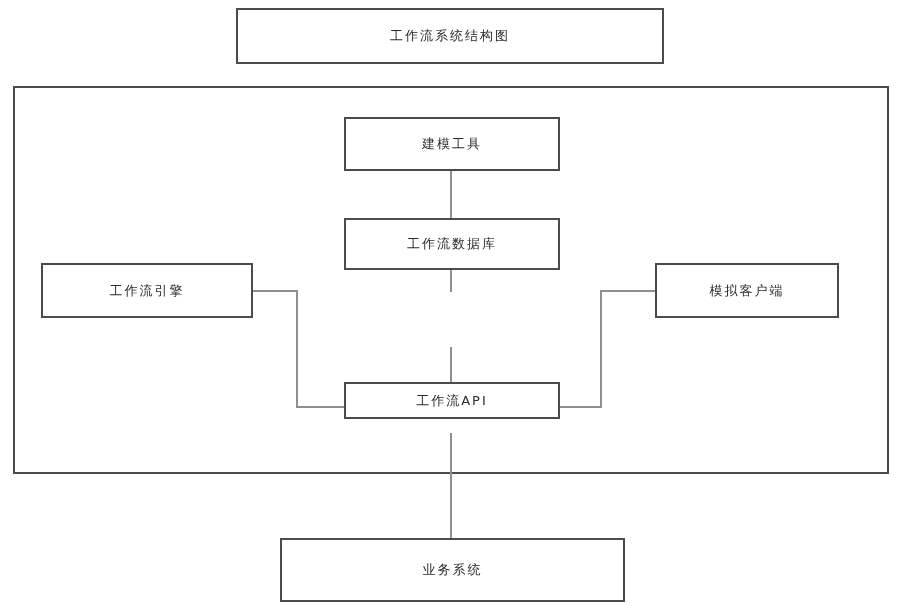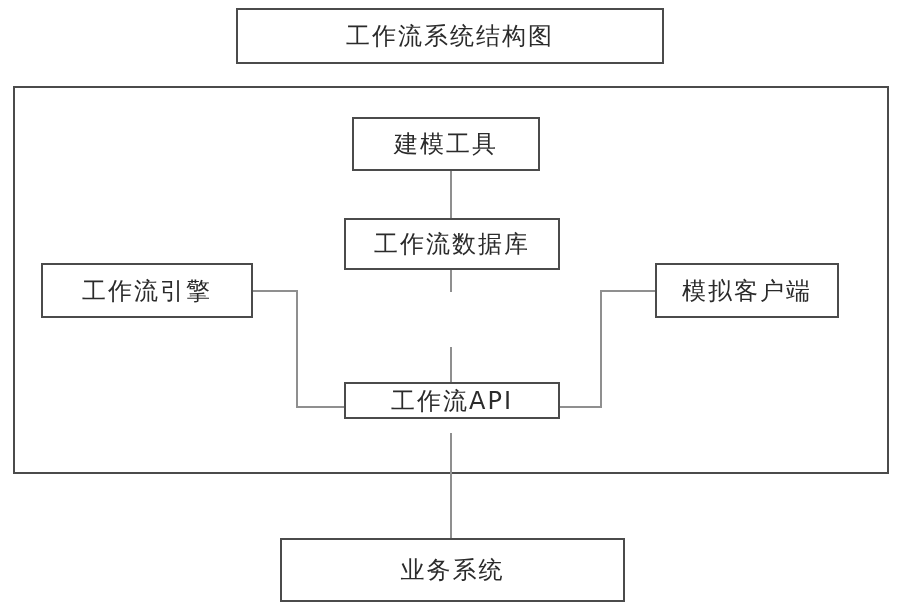--- a/index.html
+++ b/index.html
@@ -16,21 +16,21 @@
     color: var(--text, #2b2b2b);
     overflow: hidden;
   }
   .node {
     position: absolute;
     border: 2px solid var(--box-border, #4b4b4b);
     background: #ffffff;
     display: flex;
     align-items: center;
     justify-content: center;
-    font-size: 24px;
+    font-size: 13px;
     letter-spacing: 2px;
     box-sizing: border-box;
     z-index: 3;
   }
   .frame {
     position: absolute;
     border: 2px solid var(--box-border, #4b4b4b);
     background: transparent;
     box-sizing: border-box;
     z-index: 1;
@@ -38,21 +38,21 @@
   .conn {
     position: absolute;
     background: var(--connector, #8f8f8f);
     z-index: 2;
   }
   
   .title-box      { left: 236px; top: 8px;   width: 428px; height: 56px; }
   
   .outer-frame    { left: 13px;  top: 86px;  width: 876px; height: 388px; }
   
-  .n-modeling     { left: 352px; top: 117px; width: 188px; height: 54px; }
+  .n-modeling     { left: 344px; top: 117px; width: 216px; height: 54px; }
   .n-database     { left: 344px; top: 218px; width: 216px; height: 52px; }
   .n-engine       { left: 344px; top: 292px; width: 216px; height: 55px; }
   .n-api          { left: 344px; top: 382px; width: 216px; height: 37px; }
   
   .n-management   { left: 41px;  top: 263px; width: 212px; height: 55px; }
   .n-client       { left: 655px; top: 263px; width: 184px; height: 55px; }
   
   .n-business     { left: 280px; top: 538px; width: 345px; height: 64px; align-items: center; }
   
   .c-model-db     { left: 450px; top: 171px; width: 2px;  height: 47px; }

